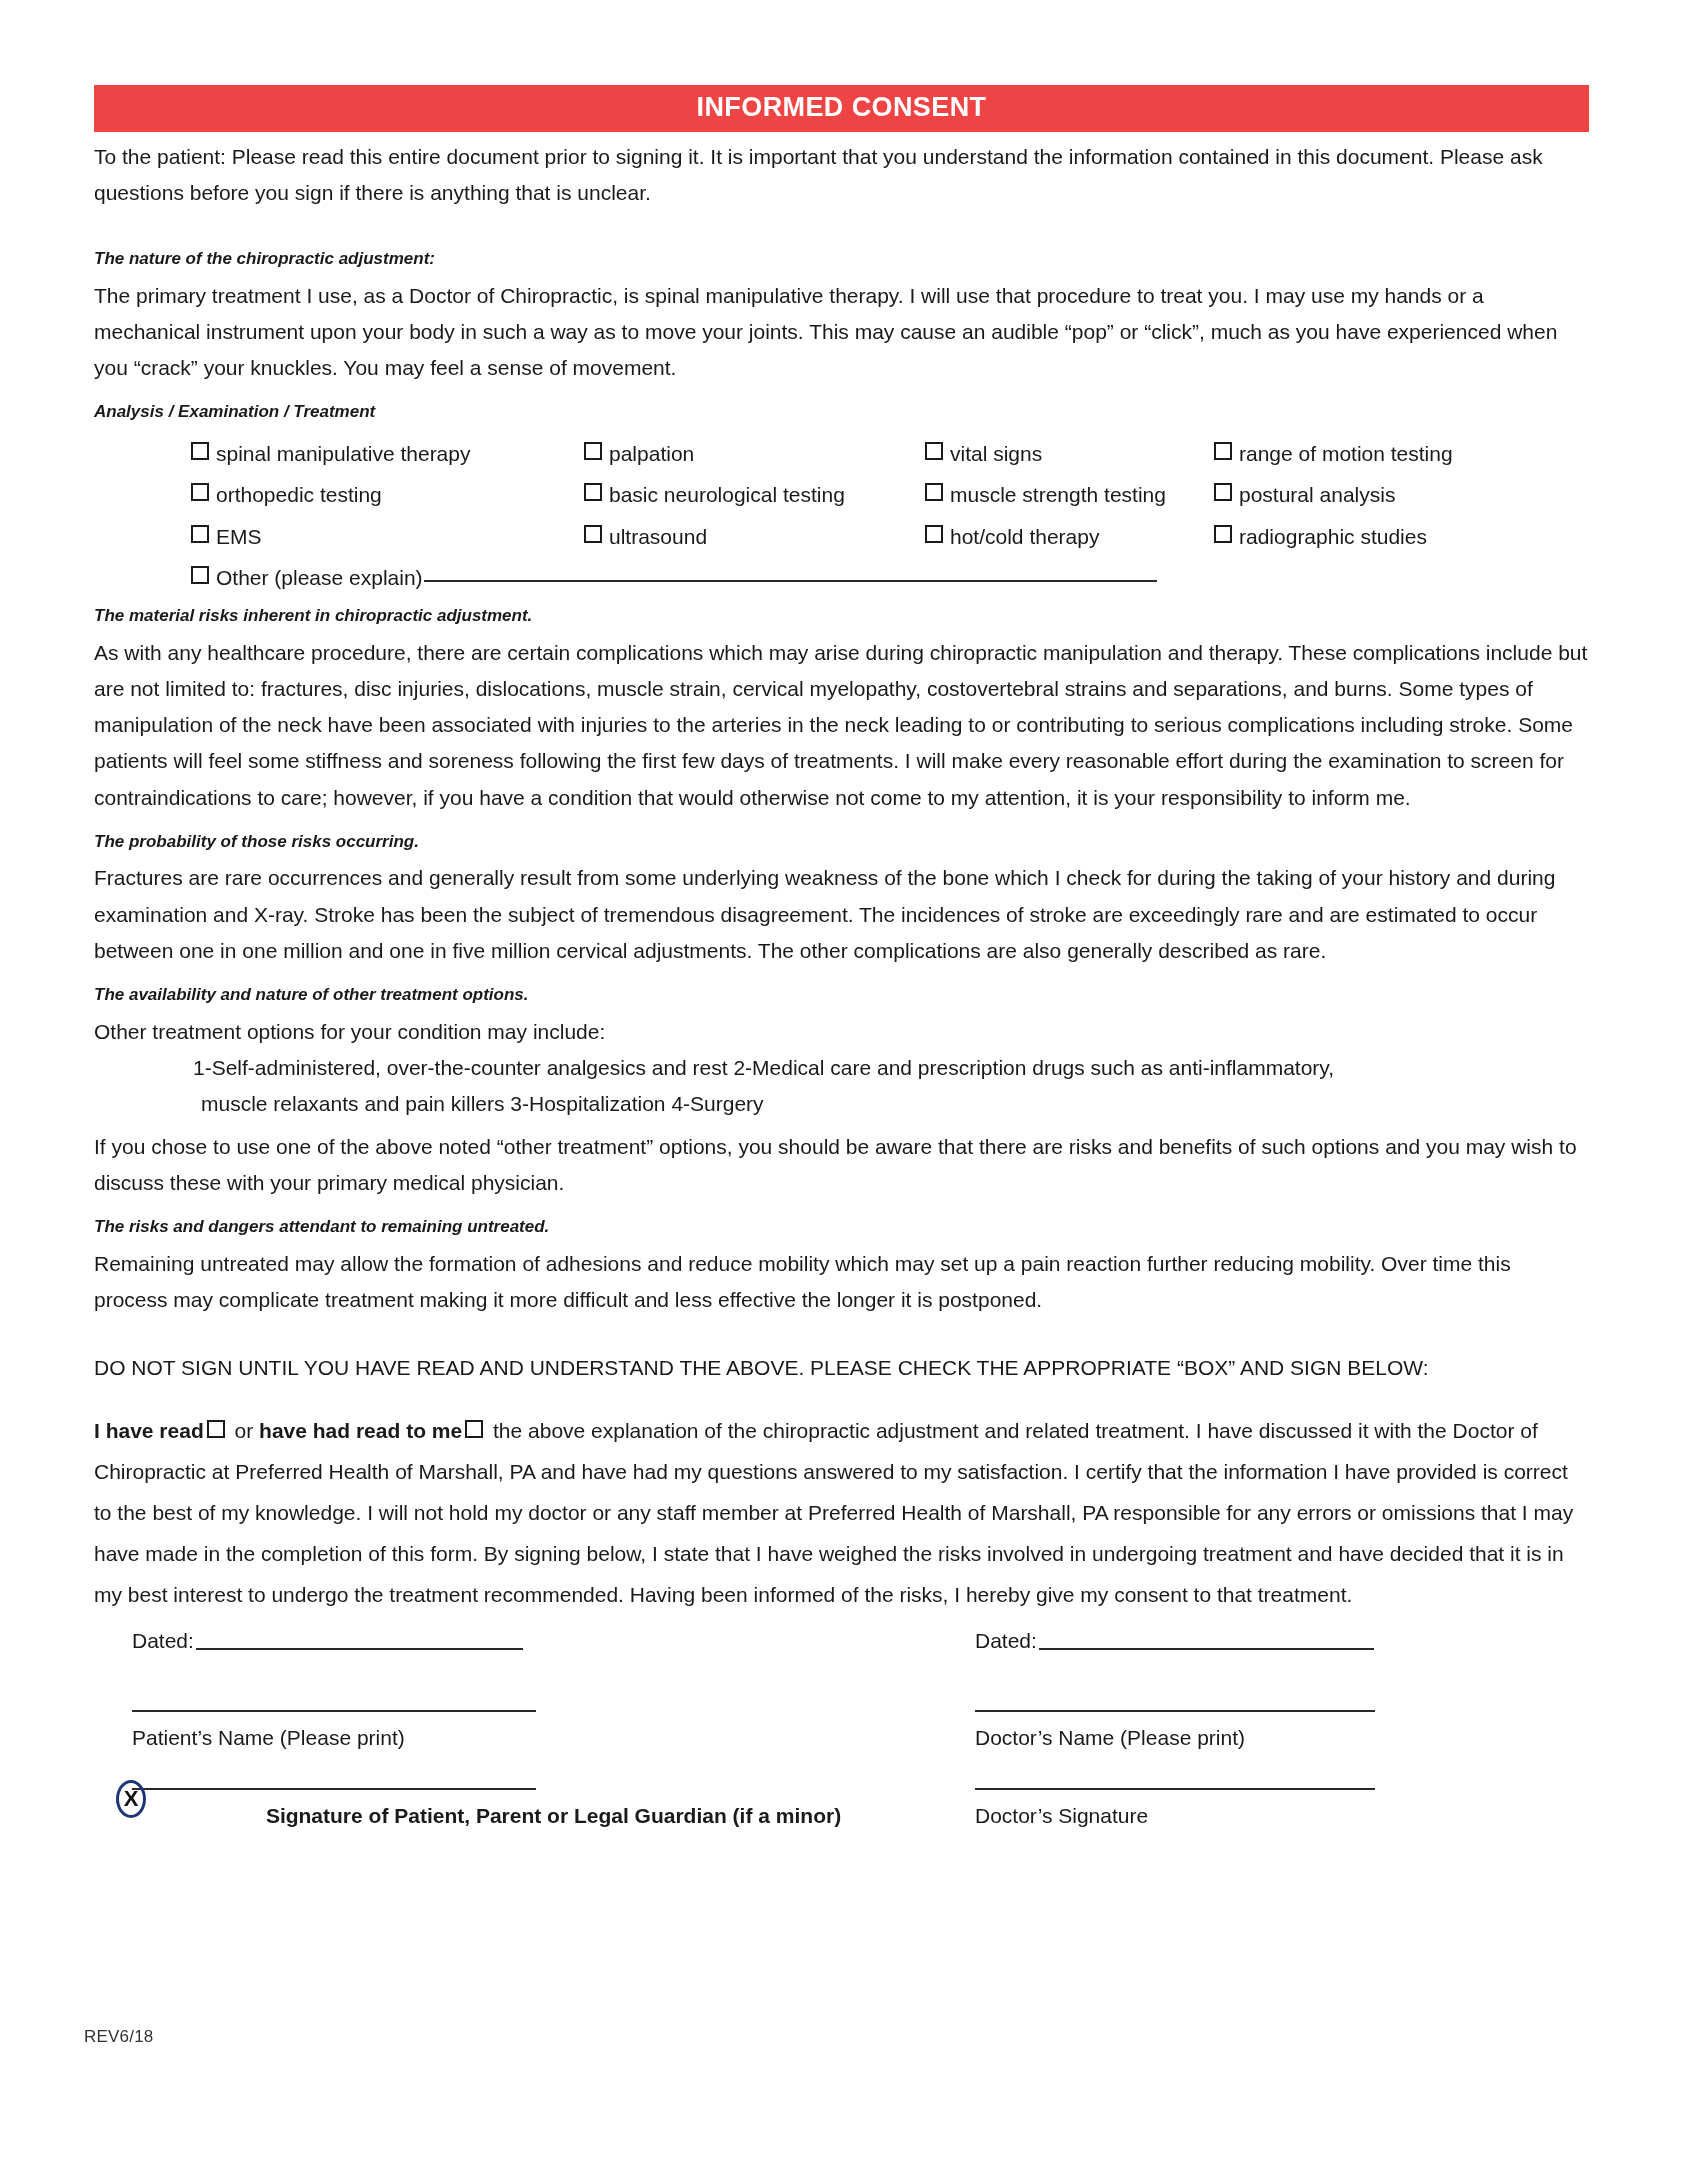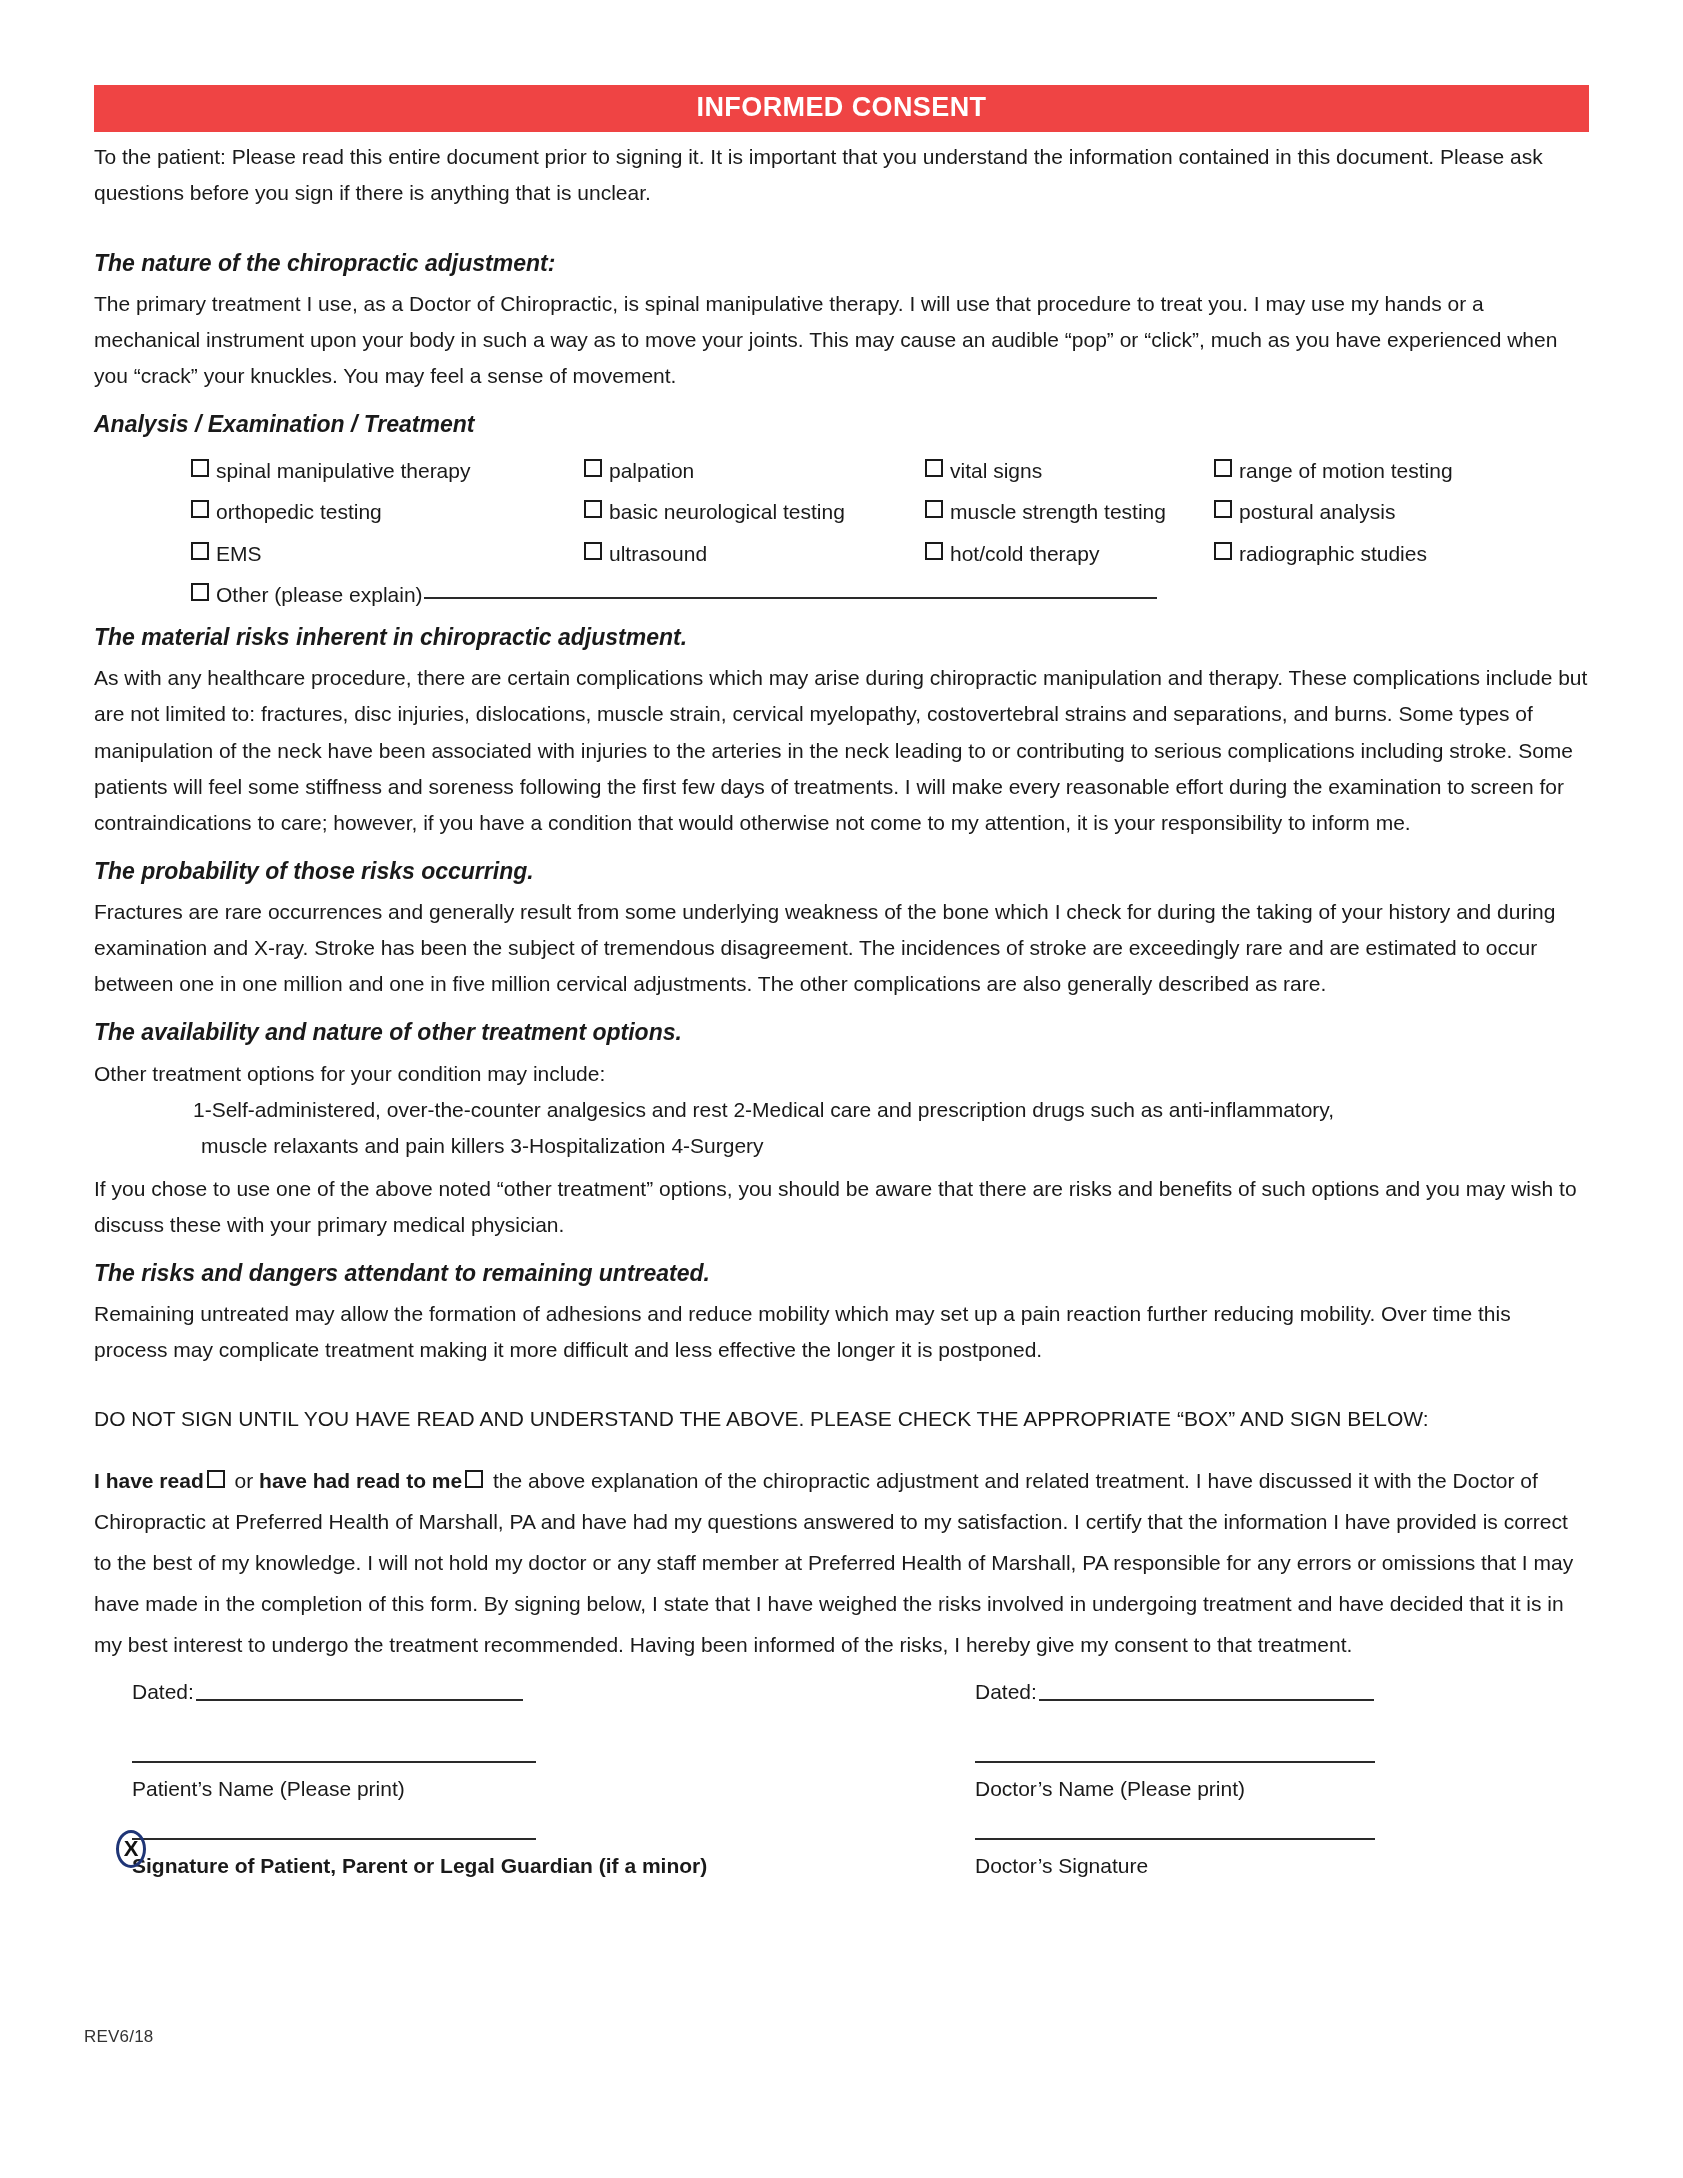--- a/index.html
+++ b/index.html
@@ -44,21 +44,21 @@
   
   .para {
     font-size: 21px;
     line-height: 1.72;
     margin: 7px 0 0 0;
     text-align: left;
   }
 
   
   .heading {
-    font-size: 23px;
+    font-size: 17px;
     font-weight: bold;
     font-style: italic;
     margin: 14px 0 2px 0;
     line-height: 1.4;
   }
   .heading.first { margin-top: 36px; }
   .heading.sub { margin-top: 14px; }
 
   
   .cb-grid {
@@ -169,21 +169,21 @@
     font-size: 21px;
     margin-top: 10px;
     line-height: 1.5;
   }
   .cap-l { margin-left: 38px; }
   .cap-r { margin-left: 0; }
 
   .rule-sig-l { width: 404px; margin: 34px 0 0 38px; }
   .rule-sig-r { width: 400px; margin: 34px 0 0 0; }
 
-  .cap-bold { font-weight: bold; }
+  .cap-bold { font-weight: bold; text-align: center; }
 
   
   .x-marker {
     position: absolute;
     left: 22px;
     top: 0px;
     width: 36px;
     height: 44px;
   }
   .x-marker .ring {

